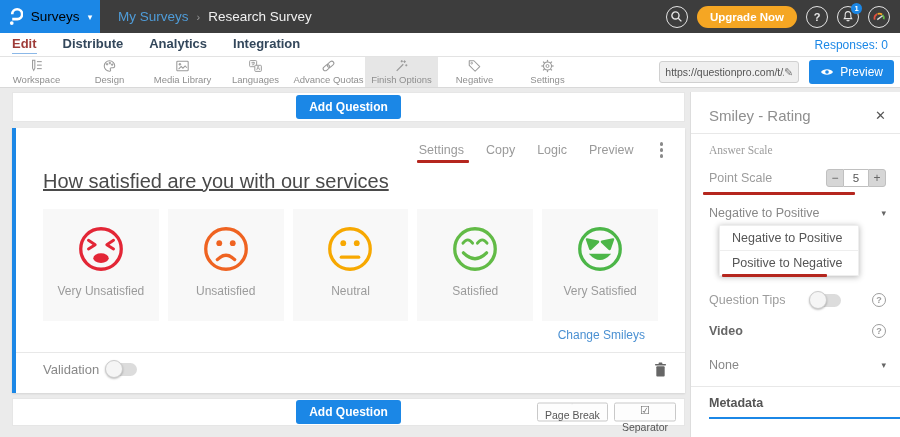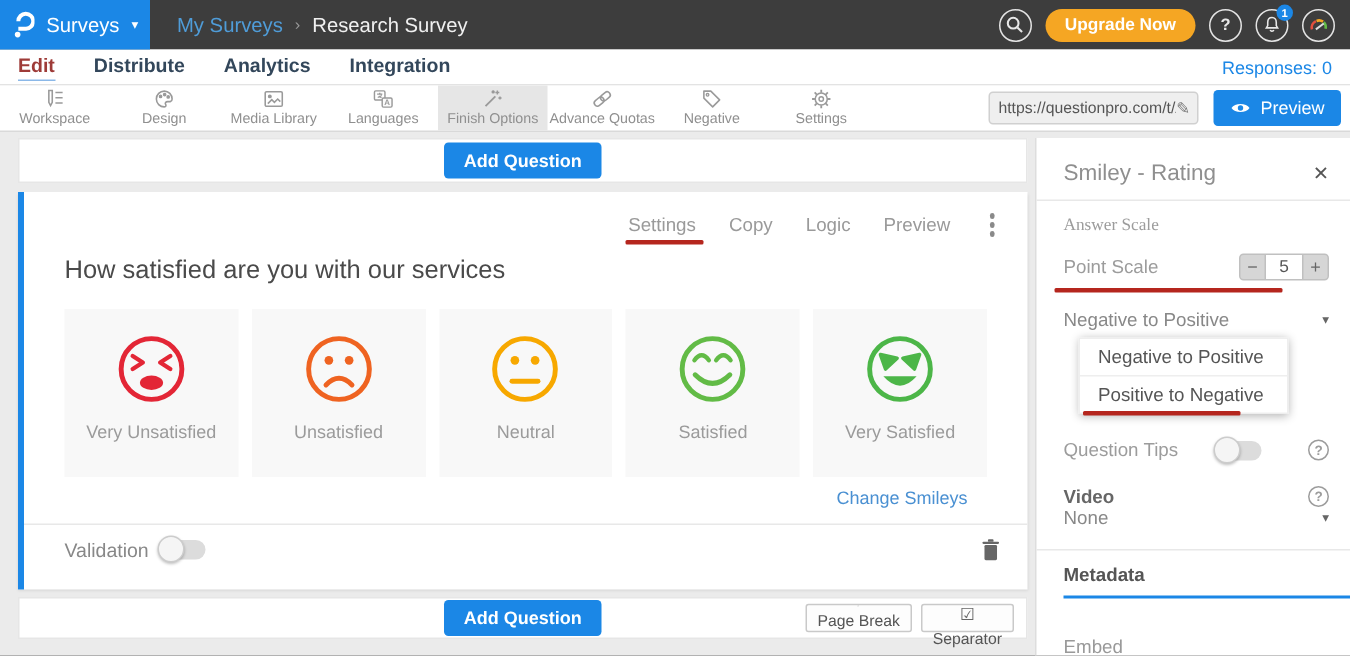--- a/index.html
+++ b/index.html
@@ -3,21 +3,21 @@
 <meta charset="utf-8">
 <style>
   * { margin:0; padding:0; box-sizing:border-box; font-family:"Liberation Sans","DejaVu Sans",sans-serif; }
   body { background:#555; }
   .app { position:relative; width:900px; height:437px; background:#ebebeb; overflow:hidden; }
 
   
   .topnav { height:33px; background:#3d3d3d; display:flex; align-items:center; }
   .logo-block { width:100px; height:33px; background:#1b87e6; display:flex; align-items:center; justify-content:center; gap:8px; cursor:pointer; }
   .logo-mark { display:flex; align-items:center; }
-  .logo-block .lbl { color:#ffffff; font-size:13.5px; }
+  .logo-block .lbl { color:#000000; font-size:13.5px; }
   .logo-block .caret { color:#fff; font-size:9px; }
   .crumbs { display:flex; align-items:center; gap:8px; margin-left:18px; font-size:13.5px; }
   .crumb-link { color:#4f9cd8; cursor:pointer; }
   .crumb-sep { color:#9a9a9a; font-size:11px; }
   .crumb-cur { color:#f0f0f0; }
   .topnav-right { margin-left:auto; display:flex; align-items:center; gap:9px; padding-right:10px; }
   .circ-btn { width:22px; height:22px; border:1.5px solid #e4e4e4; border-radius:50%; display:flex; align-items:center; justify-content:center; color:#e8e8e8; font-size:11px; font-weight:bold; cursor:pointer; position:relative; }
   .upgrade { height:22px; border-radius:11px; background:#f5a623; color:#fff; font-size:11.5px; font-weight:bold; border:none; padding:0 13px; cursor:pointer; }
   .badge { position:absolute; top:-4px; right:-4px; width:11px; height:11px; background:#1b87e6; border-radius:50%; color:#fff; font-size:7.5px; font-weight:bold; display:flex; align-items:center; justify-content:center; }
 
@@ -49,21 +49,21 @@
   .break-group { position:absolute; right:8px; top:50%; transform:translateY(-50%); display:flex; gap:6px; }
   .mini-btn { display:flex; align-items:center; gap:4px; height:19px; padding:0 7px; background:#fdfdfd; border:1px solid #c9c9c9; border-radius:2px; font-size:10.5px; color:#555; cursor:pointer;flex-direction:column; }
 
   
   .qcard { margin-top:6px; height:265px; background:#fff; border-left:4px solid #1b87e6; box-shadow:0 1px 2px rgba(0,0,0,0.10); position:relative; overflow:hidden; }
   .qtabs { display:flex; justify-content:flex-end; align-items:center; gap:22px; padding:12px 18px 0 0; }
   .qtab { font-size:12.5px; color:#9a9a9a; cursor:pointer; position:relative; }
   .qtab .anno { position:absolute; left:-2px; bottom:-6px; width:52px; height:3px; background:#b5261e; border-radius:1px; }
   .dots { display:flex; flex-direction:column; gap:2.5px; cursor:pointer; padding:2px 4px; }
   .dots i { width:3.5px; height:3.5px; background:#8a8a8a; border-radius:50%; }
-  .qtitle { margin:10px 0 0 27px; font-size:17px; color:#4a4a4a; }
+  .qtitle { margin:10px 0 0 27px; font-size:20px; color:#4a4a4a;text-decoration:underline; }
   .tiles { display:flex; gap:9px; margin:16px 27px 0 27px; }
   .tile { flex:1; height:112px; background:#f8f8f8; display:flex; flex-direction:column; align-items:center; cursor:pointer; }
   .tile svg { margin-top:13px; }
   .tile .slabel { margin-top:8px; font-size:12px; color:#9b9b9b; }
   .change-smileys { text-align:right; margin:7px 40px 0 0; font-size:12px; color:#4a90d2; cursor:pointer; }
   .vrow { margin-top:10px; border-top:1px solid #e8e8e8; padding:9px 18px 0 27px; display:flex; align-items:center; }
   .vlabel { font-size:13px; color:#888; }
   .toggle { width:30px; height:13px; background:#dcdcdc; border-radius:7px; margin-left:8px; position:relative; cursor:pointer; }
   .toggle .knob { position:absolute; left:-2px; top:-3px; width:18px; height:18px; background:#f5f5f5; border:1px solid #ccc; border-radius:50%; box-shadow:0 1px 2px rgba(0,0,0,0.25); }
   .trash { margin-left:auto; cursor:pointer; display:flex; }
@@ -90,21 +90,21 @@
   .caret { color:#666; font-size:9px; }
   .dropdown { margin-top:5px; margin-left:10px; width:140px; background:#fff; box-shadow:0 1px 6px rgba(0,0,0,0.3); border:1px solid #eee; }
   .dd-item { padding:5px 0 5px 12px; font-size:12.5px; color:#555; cursor:pointer; position:relative; }
   .dd-item:first-child { border-bottom:1px solid #eee; }
   .anno-dd { position:absolute; left:2px; bottom:-2px; width:105px; }
   .tips-row { margin-top:17px; display:flex; align-items:center; }
   .tips-row .toggle { margin-left:26px; }
   .help-circ { margin-left:auto; width:14px; height:14px; border:1.3px solid #9c9c9c; border-radius:50%; color:#9c9c9c; font-size:9px; font-weight:bold; display:flex; align-items:center; justify-content:center; cursor:pointer; }
   .video-row { margin-top:17px; display:flex; align-items:center; }
   .video-lbl { font-size:12.5px; font-weight:bold; color:#666; }
-  .none-row { margin-top:0; display:flex; align-items:center; justify-content:space-between; cursor:pointer; }
+  .none-row { margin-top:20px; display:flex; align-items:center; justify-content:space-between; cursor:pointer; }
   .pdiv-full { margin:14px -14px 0 -18px; border-top:1px solid #e8e8e8; }
   .ptabs { display:flex; gap:26px; padding-top:9px; border-bottom:1px solid #e8e8e8; margin-right:-14px;flex-direction:column; }
   .ptab { font-size:12.5px; color:#999; padding-bottom:7px; cursor:pointer; }
   .ptab.active { color:#555; font-weight:bold; border-bottom:2px solid #1b87e6; margin-bottom:-1px; }
   .report-row { margin-top:15px; display:flex; align-items:flex-end; gap:10px; }
   .report-row input { flex:1; border:none; border-bottom:1px solid #a8a8a8; font-size:13px; color:#555; height:22px; outline:none; background:transparent; }
   .report-row input::placeholder { color:#b3b3b3; }
   .edit-sq { cursor:pointer; display:flex; padding-bottom:3px; }
 </style>
 </head>
@@ -196,37 +196,37 @@
       <svg width="15" height="14" viewBox="0 0 16 16" fill="none">
           <rect x="1.3" y="1.8" width="8" height="7" rx="1" stroke-width="1.1"></rect>
           <line x1="3.3" y1="4.3" x2="7.3" y2="4.3" stroke-width="1.1"></line>
           <line x1="5.3" y1="3.2" x2="5.3" y2="4.3" stroke-width="1.1"></line>
           <path d="M3.8 6.8 c1.6 0 2.8-1.2 2.8-2.5 M6.8 6.8 c-1 0-1.8-.6-2.2-1.2" stroke-width="0.9"></path>
           <rect x="7.2" y="7.2" width="7.5" height="7" rx="1" stroke-width="1.1" fill="#fbfbfb"></rect>
           <text x="10.9" y="12.6" font-size="6" fill="#9a9a9a" stroke="none" text-anchor="middle" font-weight="bold">A</text>
         </svg>
       <span class="tlabel">Languages</span>
     </div>
+    <div class="tool-item">
+      <svg width="15" height="14" viewBox="0 0 16 16" fill="none">
+          <g transform="rotate(-40 8 8)">
+            <rect x="0.8" y="5.6" width="8.2" height="4.8" rx="2.4" stroke-width="1.2"></rect>
+            <rect x="7" y="5.6" width="8.2" height="4.8" rx="2.4" stroke-width="1.2"></rect>
+          </g>
+        </svg>
+      <span class="tlabel">Advance Quotas</span>
+    </div>
     <div class="tool-item active">
       <svg width="15" height="14" viewBox="0 0 16 16" fill="none">
           <line x1="2.5" y1="13.5" x2="10" y2="6" stroke-width="1.4"></line>
           <path d="M11.5 1.5 v3 M10 3 h3" stroke-width="1.1"></path>
           <path d="M13.5 6 v2.4 M12.3 7.2 h2.4" stroke-width="1.1"></path>
           <circle cx="8.3" cy="2.6" r="0.8" fill="#8a8a8a"></circle>
         </svg>
       <span class="tlabel">Finish Options</span>
-    </div>
-    <div class="tool-item">
-      <svg width="15" height="14" viewBox="0 0 16 16" fill="none">
-          <g transform="rotate(-40 8 8)">
-            <rect x="0.8" y="5.6" width="8.2" height="4.8" rx="2.4" stroke-width="1.2"></rect>
-            <rect x="7" y="5.6" width="8.2" height="4.8" rx="2.4" stroke-width="1.2"></rect>
-          </g>
-        </svg>
-      <span class="tlabel">Advance Quotas</span>
     </div>
     <div class="tool-item">
       <svg width="15" height="14" viewBox="0 0 16 16" fill="none">
           <path d="M2 2 h5.3 L14 8.7 8.7 14 2 7.3 Z" stroke-width="1.2" stroke-linejoin="round"></path>
           <circle cx="4.8" cy="4.8" r="1" stroke-width="1"></circle>
         </svg>
       <span class="tlabel">Negative</span>
     </div>
     <div class="tool-item">
       <svg width="15" height="14" viewBox="0 0 16 16" fill="none">

